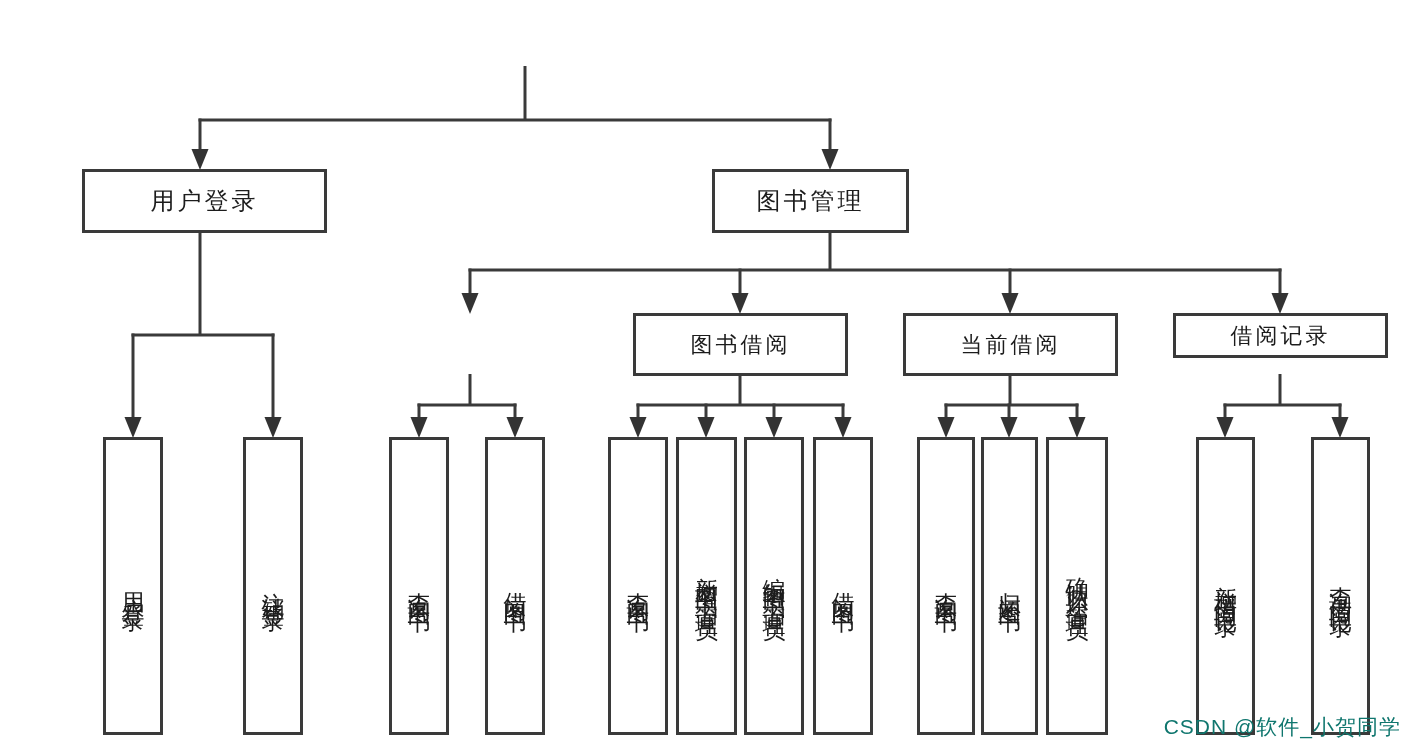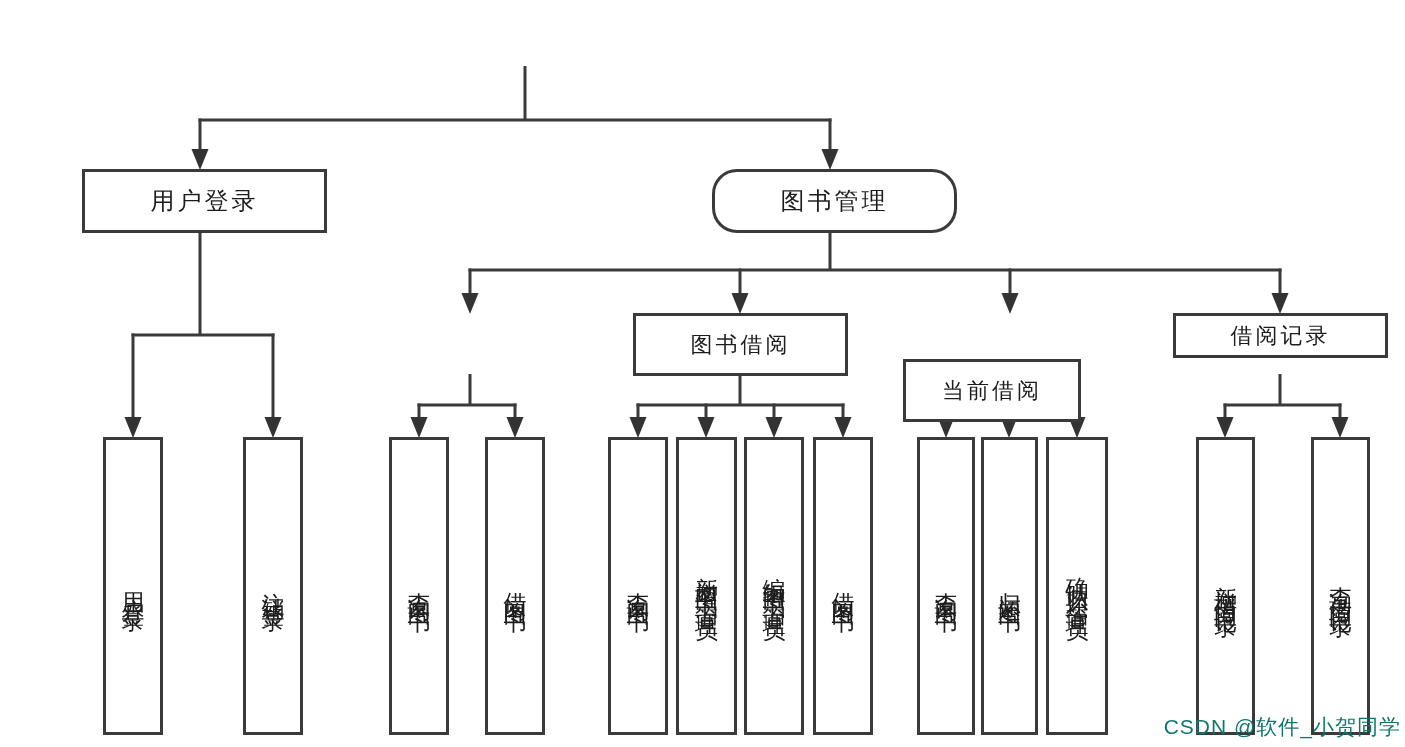--- a/index.html
+++ b/index.html
@@ -108,24 +108,24 @@
       <path d="M946,438 l-8.5,-21 h17 z"></path>
       <path d="M1009,438 l-8.5,-21 h17 z"></path>
       <path d="M1077,438 l-8.5,-21 h17 z"></path>
       <path d="M1225,438 l-8.5,-21 h17 z"></path>
       <path d="M1340,438 l-8.5,-21 h17 z"></path>
     </g>
   </svg>
 
 
   <div class="node h lvl1" style="left:82px;top:169px;width:245px;height:64px;">用户登录</div>
-  <div class="node h lvl1" style="left:712px;top:169px;width:245px;height:64px;border-radius:25px;">图书管理</div>
+  <div class="node h lvl1" style="left:712px;top:169px;width:197px;height:64px;">图书管理</div>
 
   <div class="node h" style="left:633px;top:313px;width:215px;height:63px;">图书借阅</div>
-  <div class="node h" style="left:903px;top:313px;width:178px;height:63px;margin-top:46px;">当前借阅</div>
+  <div class="node h" style="left:903px;top:313px;width:215px;height:63px;">当前借阅</div>
   <div class="node h" style="left:1173px;top:313px;width:215px;height:45px;">借阅记录</div>
 
   <div class="node leaf" style="left:103px;top:437px;width:60px;height:298px;">
     <span>用户登录</span>
     </div>
   <div class="node leaf" style="left:243px;top:437px;width:60px;height:298px;">
     <span>注销登录</span>
     </div>
 
   <div class="node leaf" style="left:389px;top:437px;width:60px;height:298px;">

